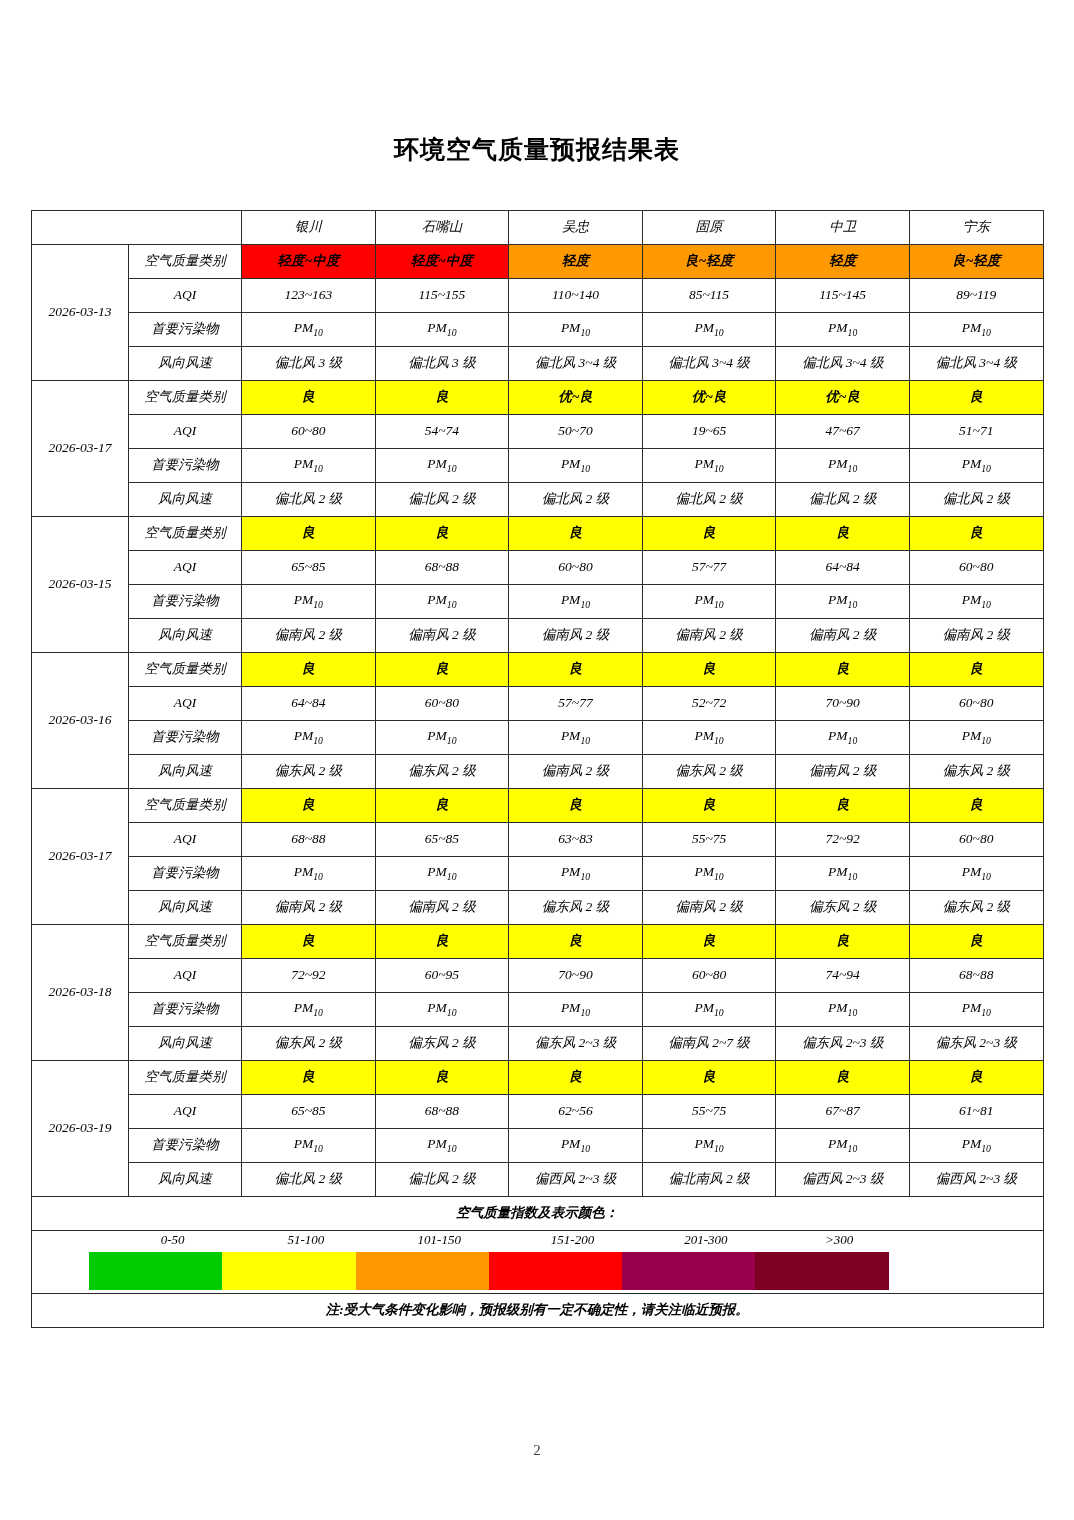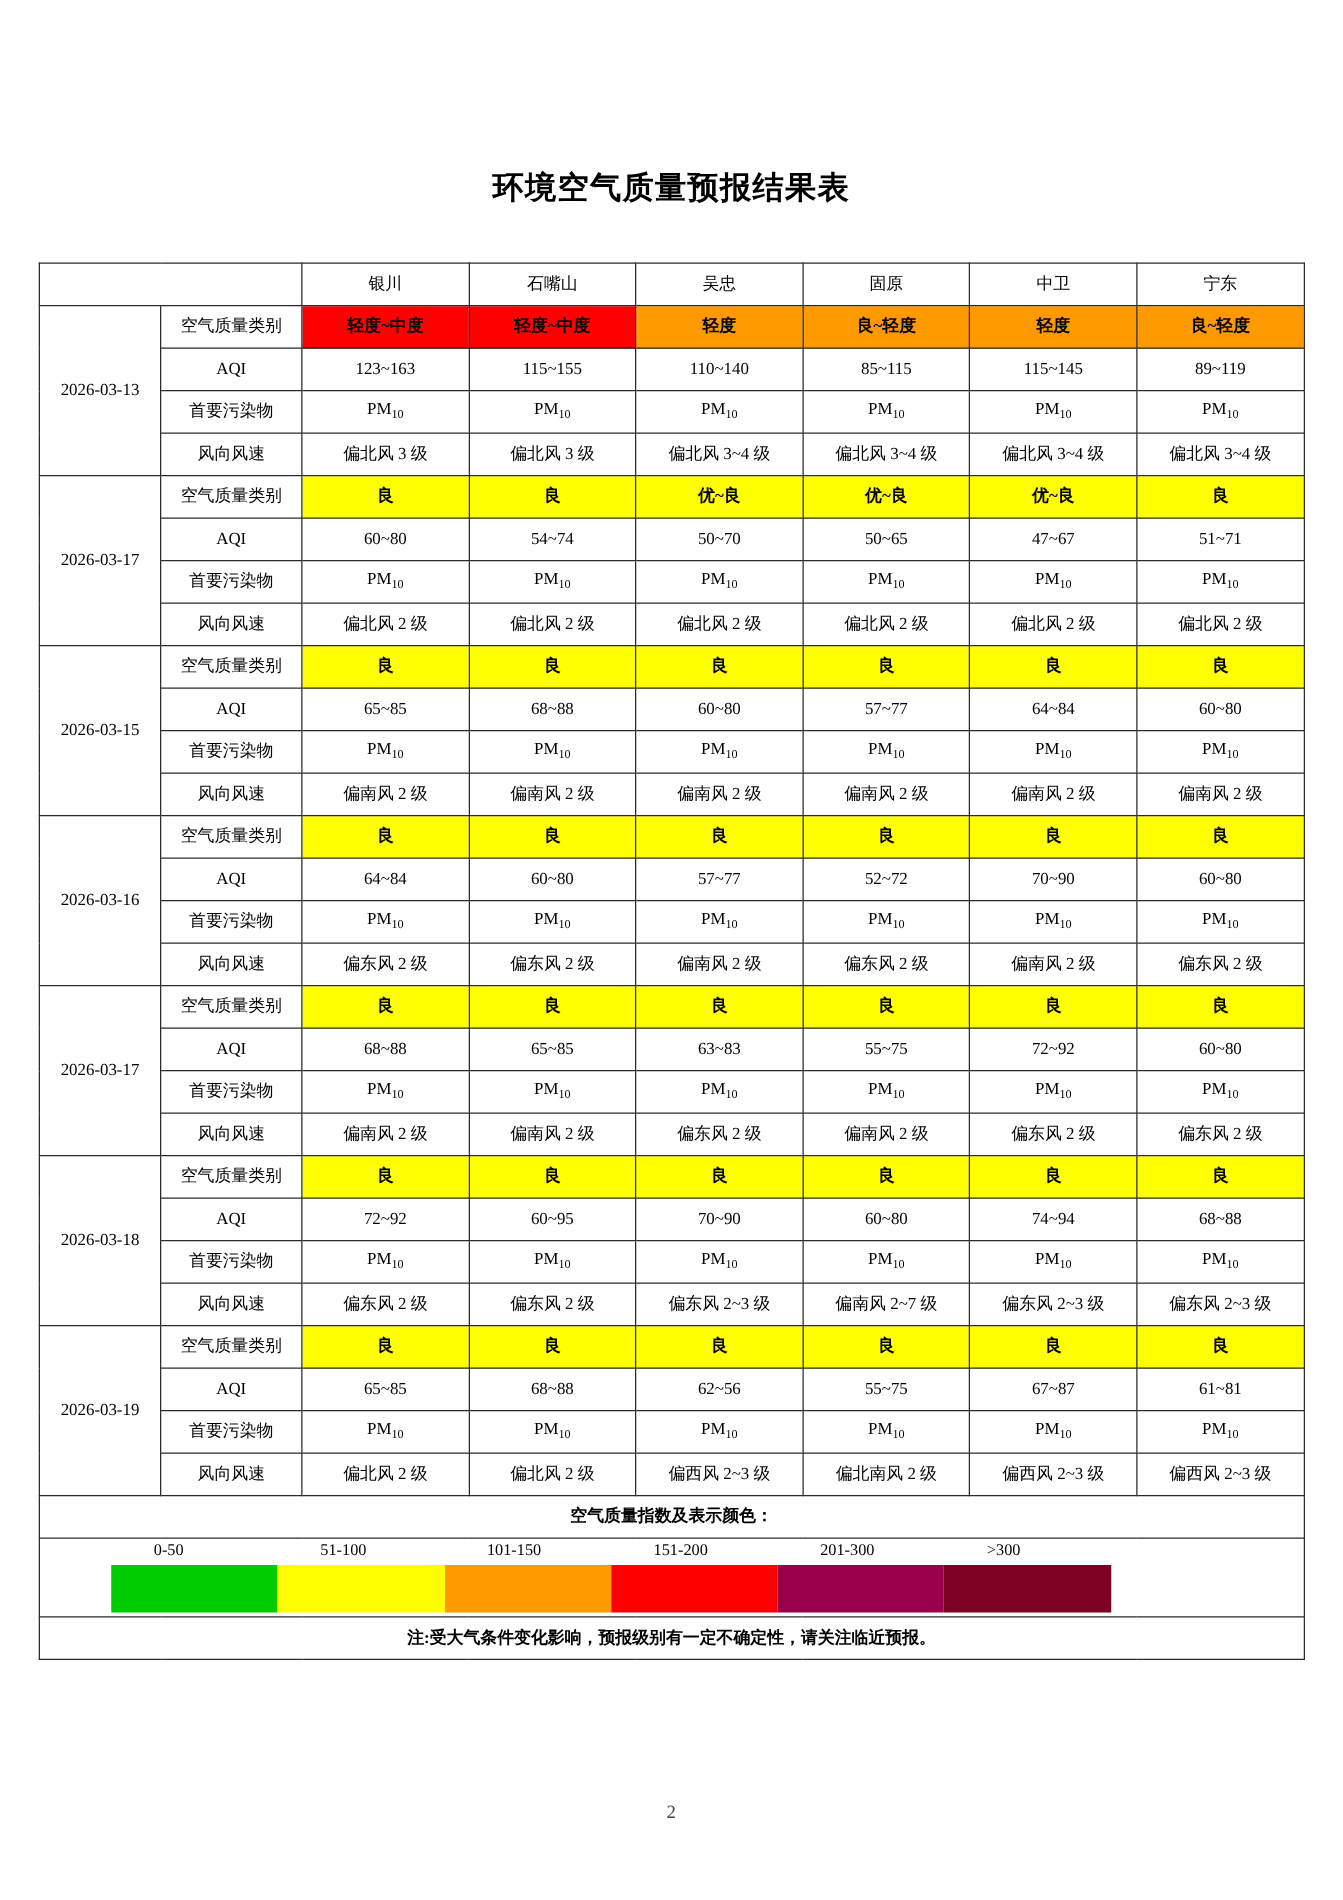--- a/index.html
+++ b/index.html
@@ -32,20 +32,21 @@
     font-size: 25px;
     letter-spacing: 1px;
   }
   table.forecast {
     position: absolute;
     left: 31px;
     top: 210px;
     width: 1012px;
     border-collapse: collapse;
     table-layout: fixed;
+    font-style: italic;
   }
   table.forecast td, table.forecast th {
     border: 1px solid #2b2b2b;
     text-align: center;
     vertical-align: middle;
     font-size: 13.5px;
     font-family: "Liberation Serif", "DejaVu Serif", serif;
     padding: 0;
     height: 33px;
     line-height: 1.1;
@@ -119,21 +120,21 @@
   }
   .legend-labels {
     position: absolute;
     left: 57px;
     top: 2px;
     width: 800px;
     display: flex;
   }
   .legend-labels .lbl {
     width: 133.3px;
-    text-align: left;
+    text-align: center;
     font-size: 13px;
     font-family: "Liberation Serif", "DejaVu Serif", serif;
     padding-left: 34px;
     box-sizing: border-box;
   }
   .legend-bar {
     position: absolute;
     left: 57px;
     top: 21px;
     width: 800px;
@@ -228,21 +229,21 @@
           <td class="cat-cell" style="background:#FFFF00">优~良</td>
           <td class="cat-cell" style="background:#FFFF00">优~良</td>
           <td class="cat-cell" style="background:#FFFF00">优~良</td>
           <td class="cat-cell" style="background:#FFFF00">良</td>
         </tr>
         <tr>
           <td class="field-cell">AQI</td>
           <td class="aqi-cell">60~80</td>
           <td class="aqi-cell">54~74</td>
           <td class="aqi-cell">50~70</td>
-          <td class="aqi-cell">50~65</td>
+          <td class="aqi-cell">19~65</td>
           <td class="aqi-cell">47~67</td>
           <td class="aqi-cell">51~71</td>
         </tr>
         <tr>
           <td class="field-cell">首要污染物</td>
           <td class="poll-cell">PM<span class="sub">10</span></td>
           <td class="poll-cell">PM<span class="sub">10</span></td>
           <td class="poll-cell">PM<span class="sub">10</span></td>
           <td class="poll-cell">PM<span class="sub">10</span></td>
           <td class="poll-cell">PM<span class="sub">10</span></td>

